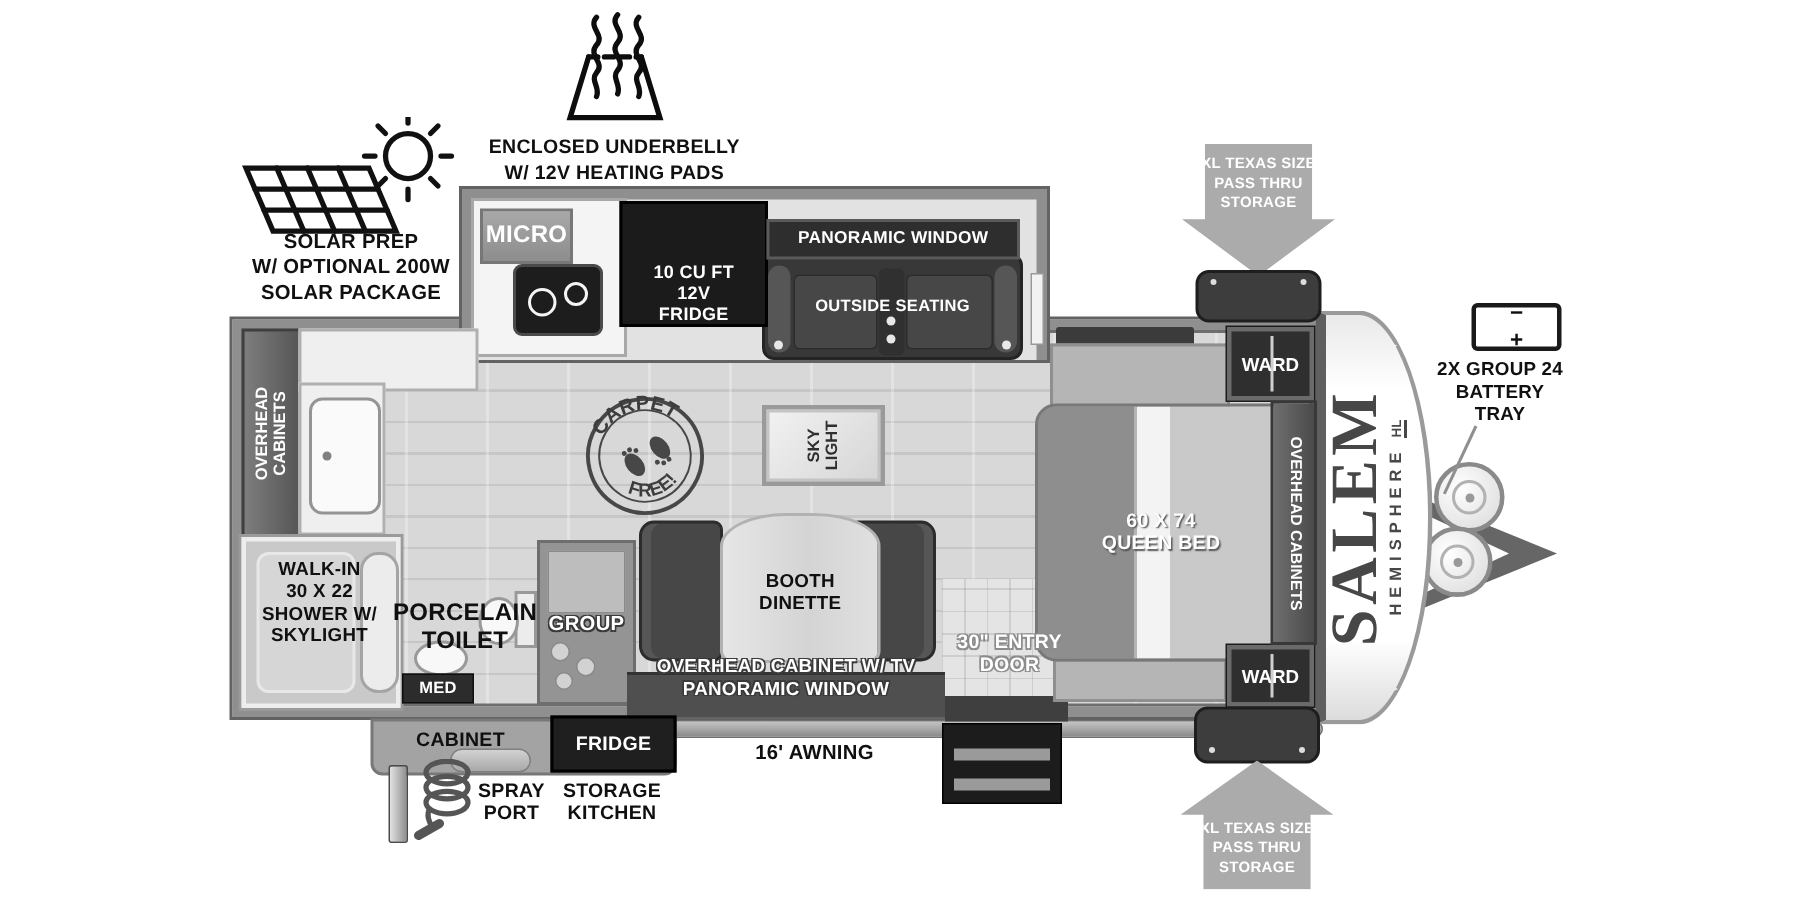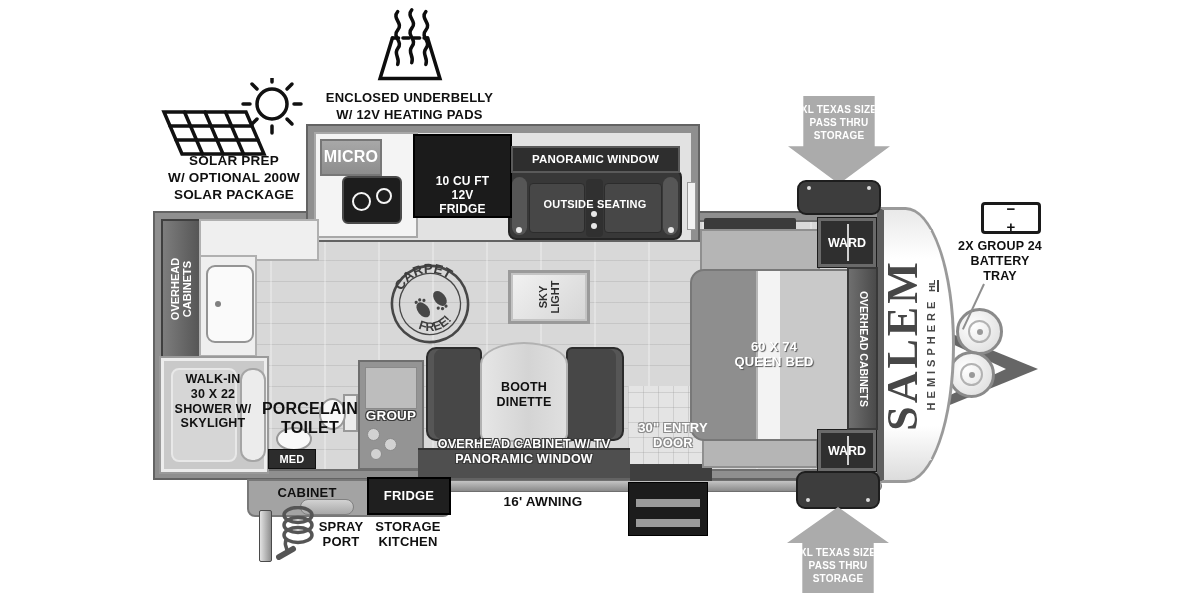--- a/index.html
+++ b/index.html
@@ -128,21 +128,21 @@
   <div class="box" style="left:358px;top:360px;width:66px;height:110px;background:#949494;border:2px solid #6e6e6e;z-index:4;">
     <div class="box" style="left:5px;top:5px;width:52px;height:42px;background:#bdbdbd;border:1px solid #8a8a8a;"></div>
     <div class="box" style="left:7px;top:66px;width:13px;height:13px;border-radius:50%;background:#d2d2d2;border:1px solid #8a8a8a;"></div>
     <div class="box" style="left:24px;top:76px;width:13px;height:13px;border-radius:50%;background:#d2d2d2;border:1px solid #8a8a8a;"></div>
     <div class="box" style="left:10px;top:86px;width:12px;height:12px;border-radius:50%;background:#d2d2d2;border:1px solid #8a8a8a;"></div>
   </div>
   <div class="lbl outl" style="left:354px;top:408px;width:74px;font-size:13.5px;z-index:6;">GROUP</div>
 
   <div class="box" style="left:426px;top:347px;width:56px;height:94px;background:#474747;border:2px solid #2c2c2c;border-radius:10px 6px 6px 10px;z-index:4;box-shadow:inset 6px 0 0 #565656;"></div>
   <div class="box" style="left:566px;top:347px;width:58px;height:94px;background:#474747;border:2px solid #2c2c2c;border-radius:6px 10px 10px 6px;z-index:4;box-shadow:inset -6px 0 0 #565656;"></div>
-  <div class="box" style="left:480px;top:342px;width:88px;height:100px;background:linear-gradient(90deg,#e6e6e6,#d4d4d4 55%,#e0e0e0);border:2px solid #b2b2b2;border-radius:44px 44px 8px 8px / 22px 22px 8px 8px;z-index:5;">
+  <div class="box" style="left:480px;top:342px;width:107px;height:100px;background:linear-gradient(90deg,#e6e6e6,#d4d4d4 55%,#e0e0e0);border:2px solid #b2b2b2;border-radius:44px 44px 8px 8px / 22px 22px 8px 8px;z-index:5;">
     <div class="lbl" style="left:0;right:0;top:36px;font-size:12.5px;">BOOTH
 DINETTE</div>
   </div>
   <div class="box" style="left:418px;top:448px;width:212px;height:30px;background:#4f4f4f;border-top:2px solid #333;z-index:4;"></div>
   <div class="lbl outl" style="left:413px;top:437px;width:222px;font-size:12.5px;z-index:6;">OVERHEAD CABINET W/ TV
 PANORAMIC WINDOW</div>
 
   <div class="box floor-tile" style="left:628px;top:386px;width:90px;height:82px;z-index:3;"></div>
   <div class="lbl outl2" style="left:624px;top:420px;width:98px;font-size:13px;z-index:6;">30" ENTRY
 DOOR</div>

